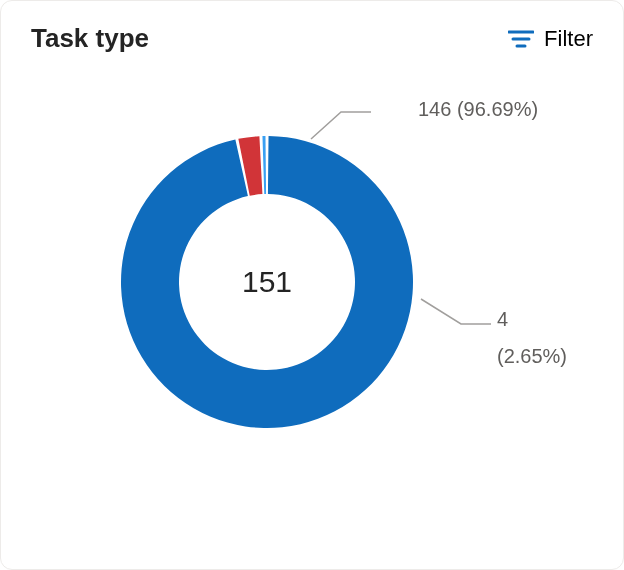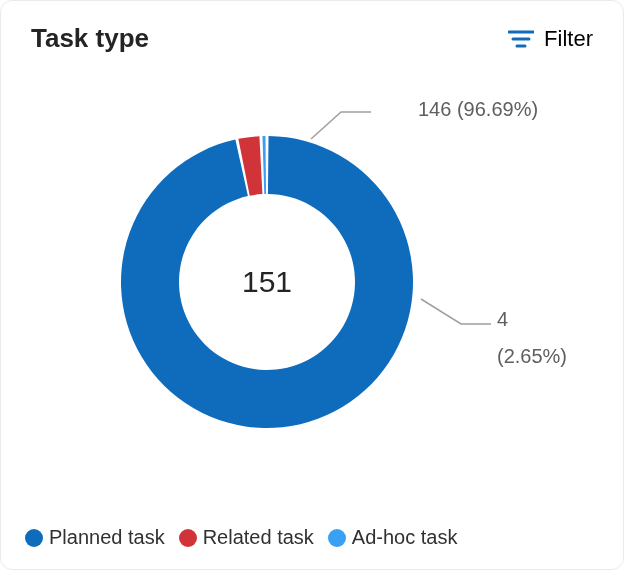--- a/index.html
+++ b/index.html
@@ -134,28 +134,14 @@
       <svg id="donut-svg" width="292" height="292" viewBox="0 0 292 292">
           <path d="M 147.52888048097188 0.008005272635216443 A 146 146 0 1 1 114.34874479323574 3.472114855245678 L 126.92253110825168 60.092781556586445 A 88 88 0 1 0 146.92151700222962 58.00482509583493 Z" fill="#0f6cbd"></path>
           <path d="M 117.34056525233298 2.8405196993778645 A 146 146 0 0 1 138.39939606237863 0.19797388313352826 L 141.41881406499533 58.11932672408048 A 88 88 0 0 0 128.7258201520911 59.71209406537844 Z" fill="#d13438"></path>
           <path d="M 141.45451025120695 0.07077563783317942 A 146 146 0 0 1 144.47111951902806 0.008005272635216443 L 145.07848299777032 58.00482509583493 A 88 88 0 0 0 143.26025275415213 58.04265928855699 Z" fill="#3aa0f3"></path>
         </svg>
       <div class="donut-center">151</div>
     </div>
 
   </div>
 
-  <div class="legend">
-    <div class="legend-item">
-      <span class="swatch" style="background:#0f6cbd"></span>
-      <span>Planned task</span>
-    </div>
-    <div class="legend-item">
-      <span class="swatch" style="background:#d13438"></span>
-      <span>Related task</span>
-    </div>
-    <div class="legend-item">
-      <span class="swatch" style="background:#3aa0f3"></span>
-      <span>Ad-hoc task</span>
-    </div>
-  </div>
 
 </div>
 
 </body></html>

